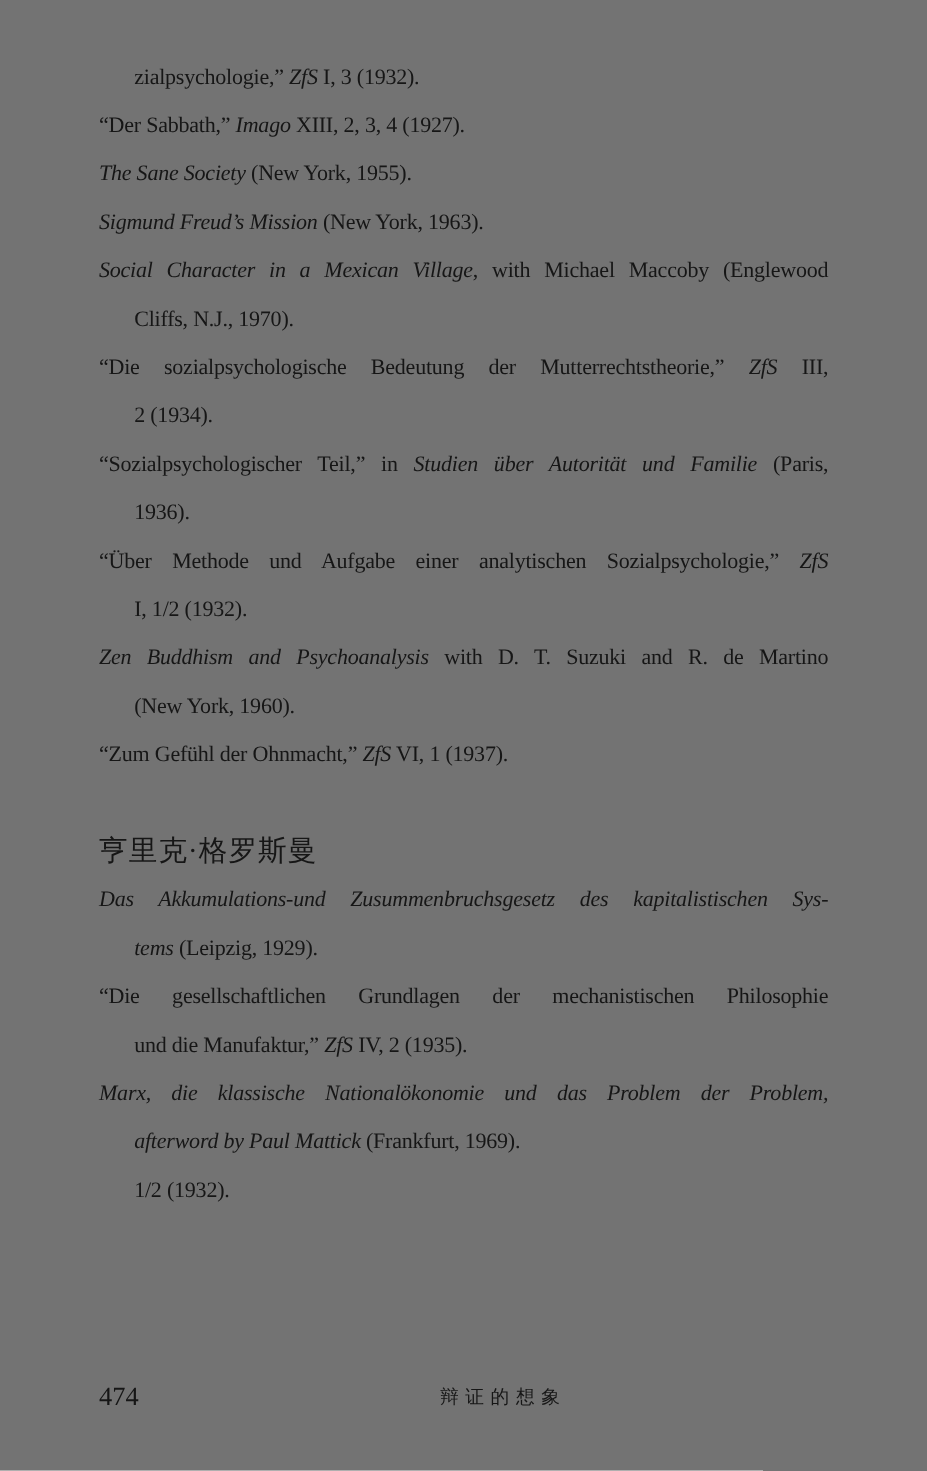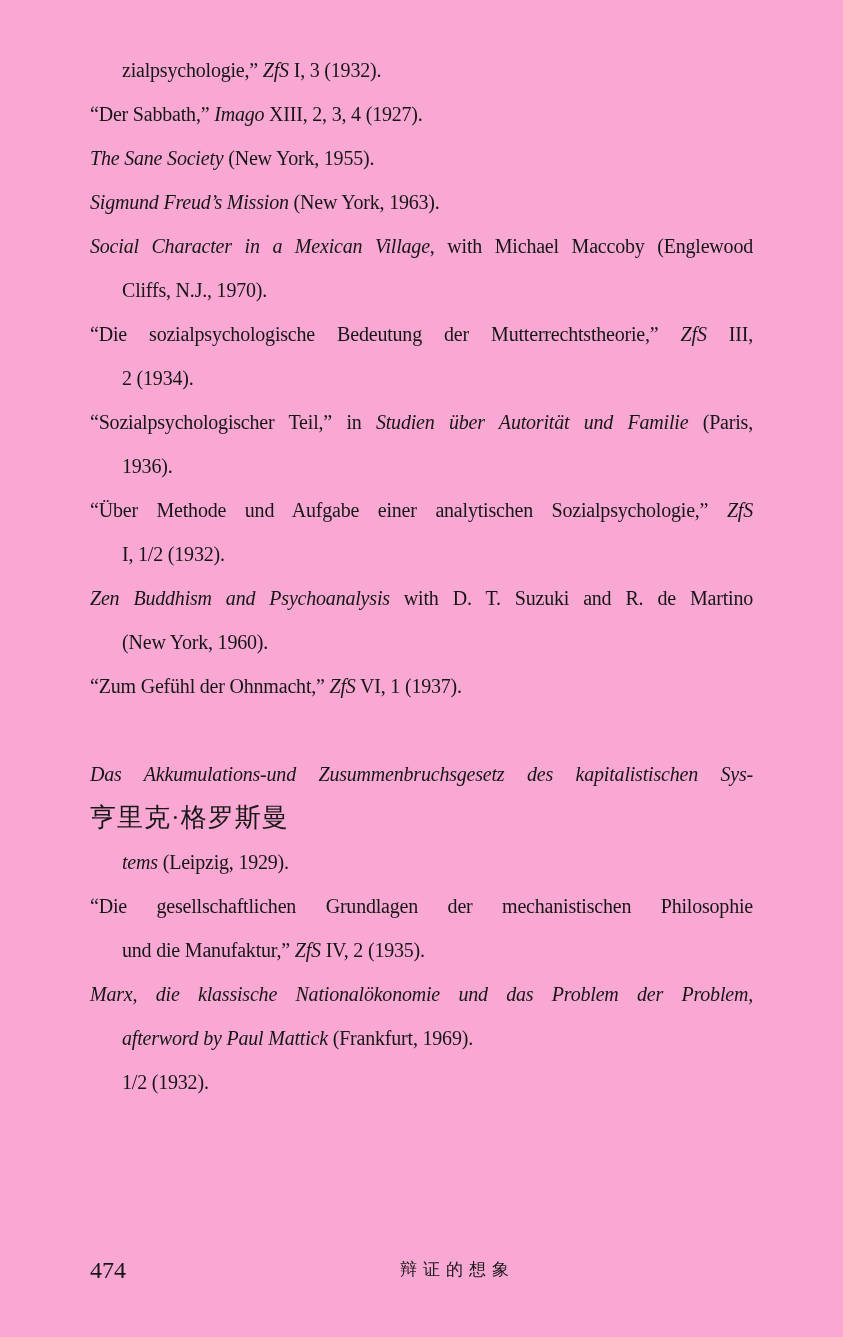--- a/index.html
+++ b/index.html
@@ -12,21 +12,21 @@
     height: 1337px;
     font-family: "Liberation Serif", "DejaVu Serif", serif;
     color: #161616;
     position: relative;
     overflow: hidden;
   }
   .page {
     position: absolute;
     left: 0; top: 0;
     width: 843px; height: 1337px;
-    background: #f9a8d4;
+    background: #737373;
   }
   .bib {
     position: absolute;
     left: 90px;
     top: 48px;
     width: 663px;
     font-size: 20px;
     line-height: 44px;
     letter-spacing: -0.2px;
   }
@@ -93,22 +93,22 @@
       <div class="line justify"><span class="ro">“Die sozialpsychologische Bedeutung der Mutterrechtstheorie,” </span><span class="it">ZfS</span><span class="ro"> III,</span></div>
       <div class="line indent"><span class="ro">2 (1934).</span></div>
       <div class="line justify"><span class="ro">“Sozialpsychologischer Teil,” in </span><span class="it">Studien über Autorität und Familie</span><span class="ro"> (Paris,</span></div>
       <div class="line indent"><span class="ro">1936).</span></div>
       <div class="line justify"><span class="ro">“Über Methode und Aufgabe einer analytischen Sozialpsychologie,” </span><span class="it">ZfS</span></div>
       <div class="line indent"><span class="ro">I, 1/2 (1932).</span></div>
       <div class="line justify"><span class="it">Zen Buddhism and Psychoanalysis</span><span class="ro"> with D. T. Suzuki and R. de Martino</span></div>
       <div class="line indent"><span class="ro">(New York, 1960).</span></div>
       <div class="line"><span class="ro">“Zum Gefühl der Ohnmacht,” </span><span class="it">ZfS</span><span class="ro"> VI, 1 (1937).</span></div>
       <div class="spacer"></div>
+      <div class="line heading">亨里克·格罗斯曼</div>
       <div class="line justify"><span class="it">Das Akkumulations-und Zusummenbruchsgesetz des kapitalistischen Sys-</span></div>
-      <div class="line heading">亨里克·格罗斯曼</div>
       <div class="line indent"><span class="it">tems</span><span class="ro"> (Leipzig, 1929).</span></div>
       <div class="line justify"><span class="ro">“Die gesellschaftlichen Grundlagen der mechanistischen Philosophie</span></div>
       <div class="line indent"><span class="ro">und die Manufaktur,” </span><span class="it">ZfS</span><span class="ro"> IV, 2 (1935).</span></div>
       <div class="line justify"><span class="it">Marx, die klassische Nationalökonomie und das Problem der Problem,</span></div>
       <div class="line indent"><span class="it">afterword by Paul Mattick</span><span class="ro"> (Frankfurt, 1969).</span></div>
       <div class="line indent"><span class="ro">1/2 (1932).</span></div>
     </main>
   <footer class="footer">
     <span class="pagenum">474</span>
     <span class="running">辩证的想象</span>

